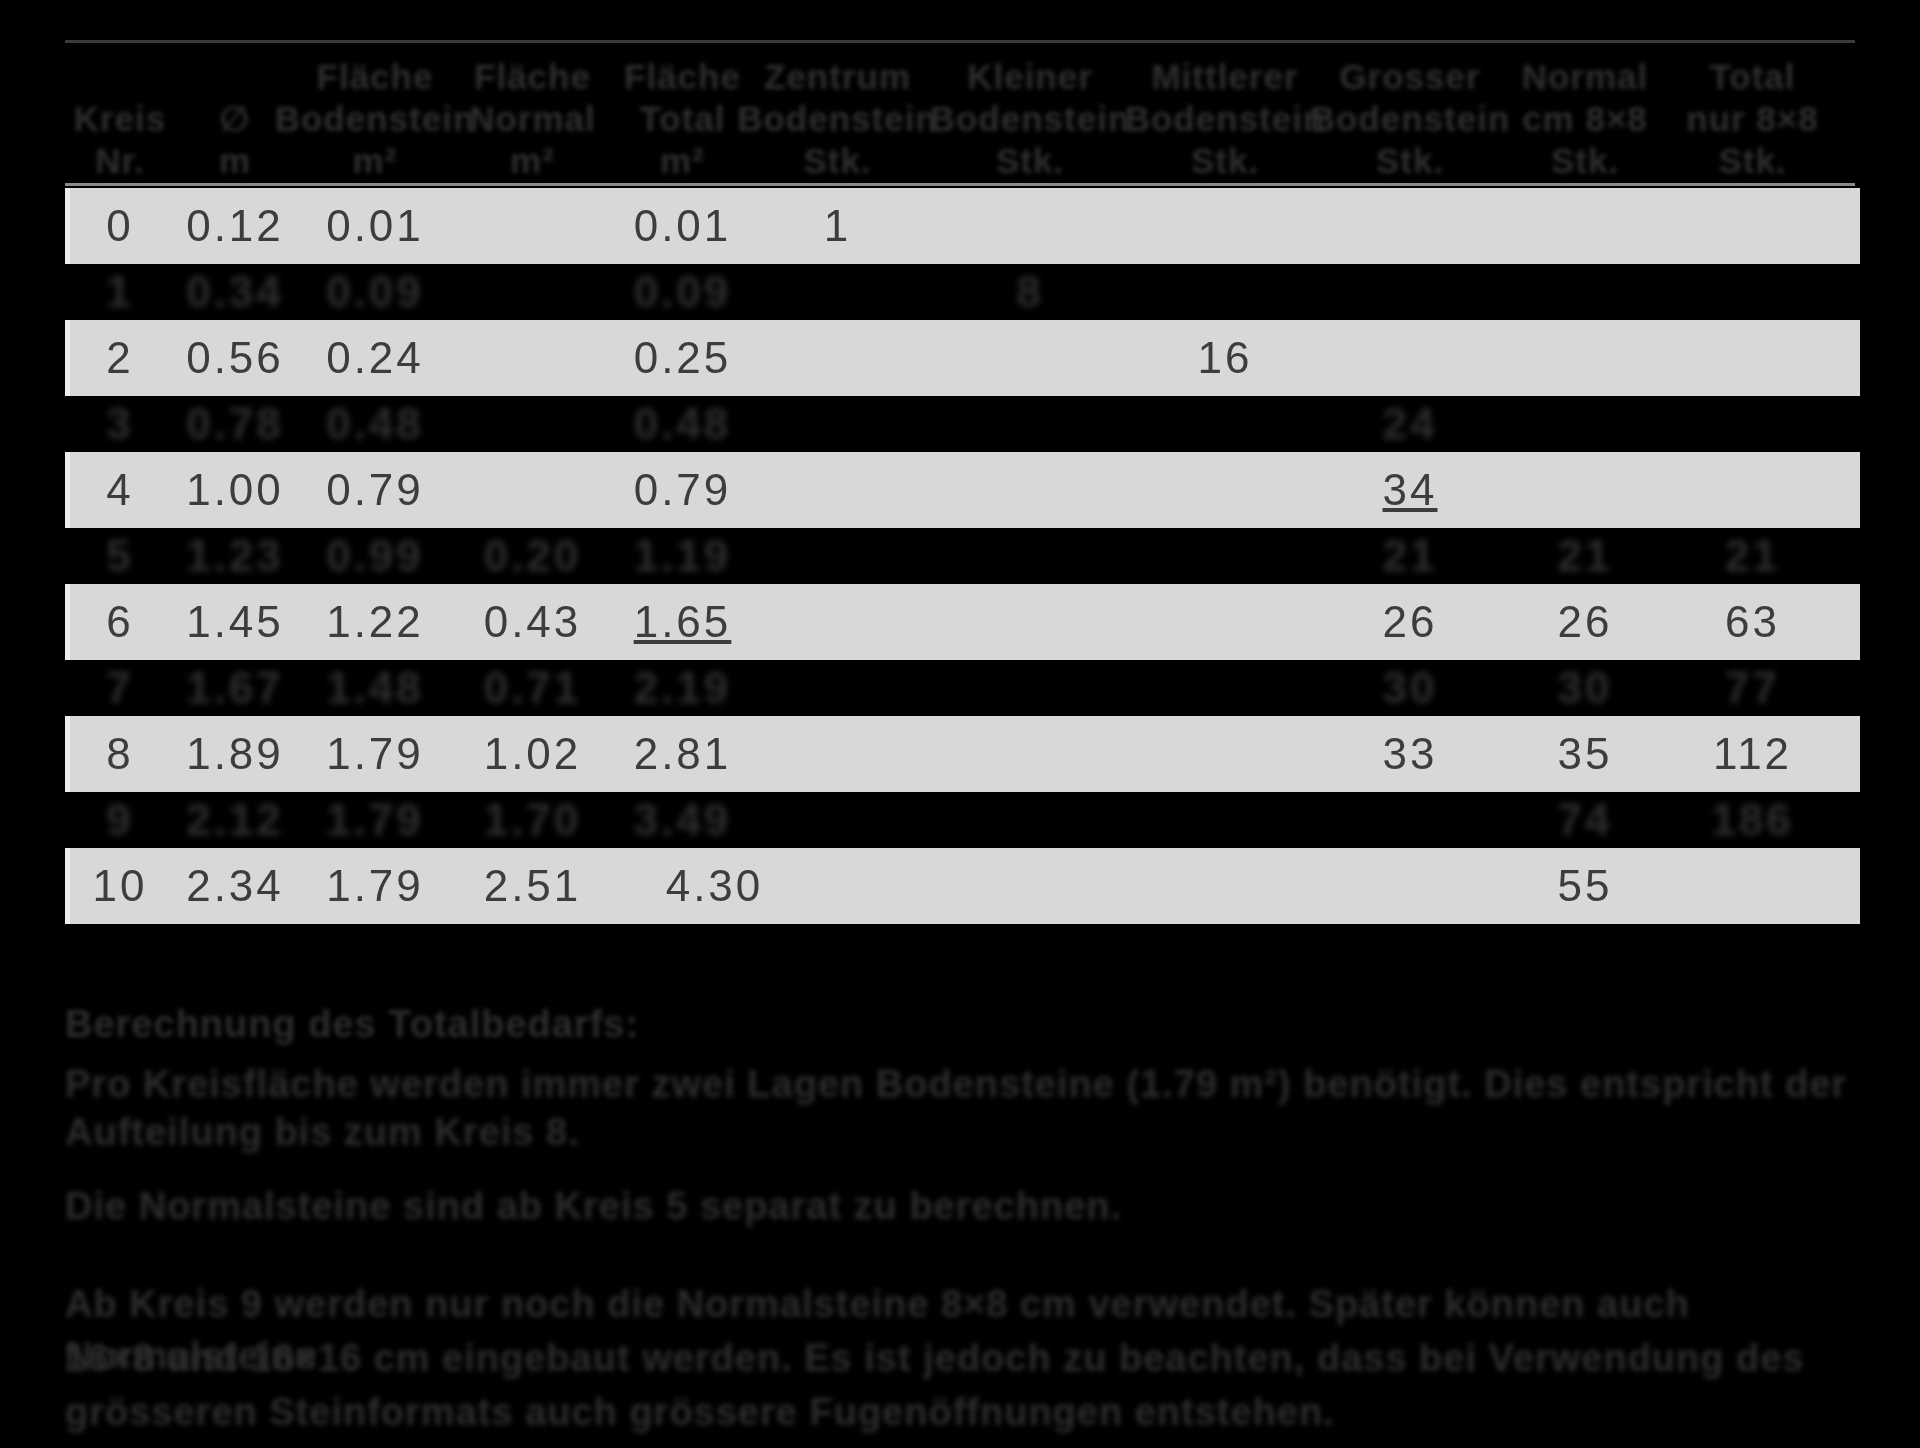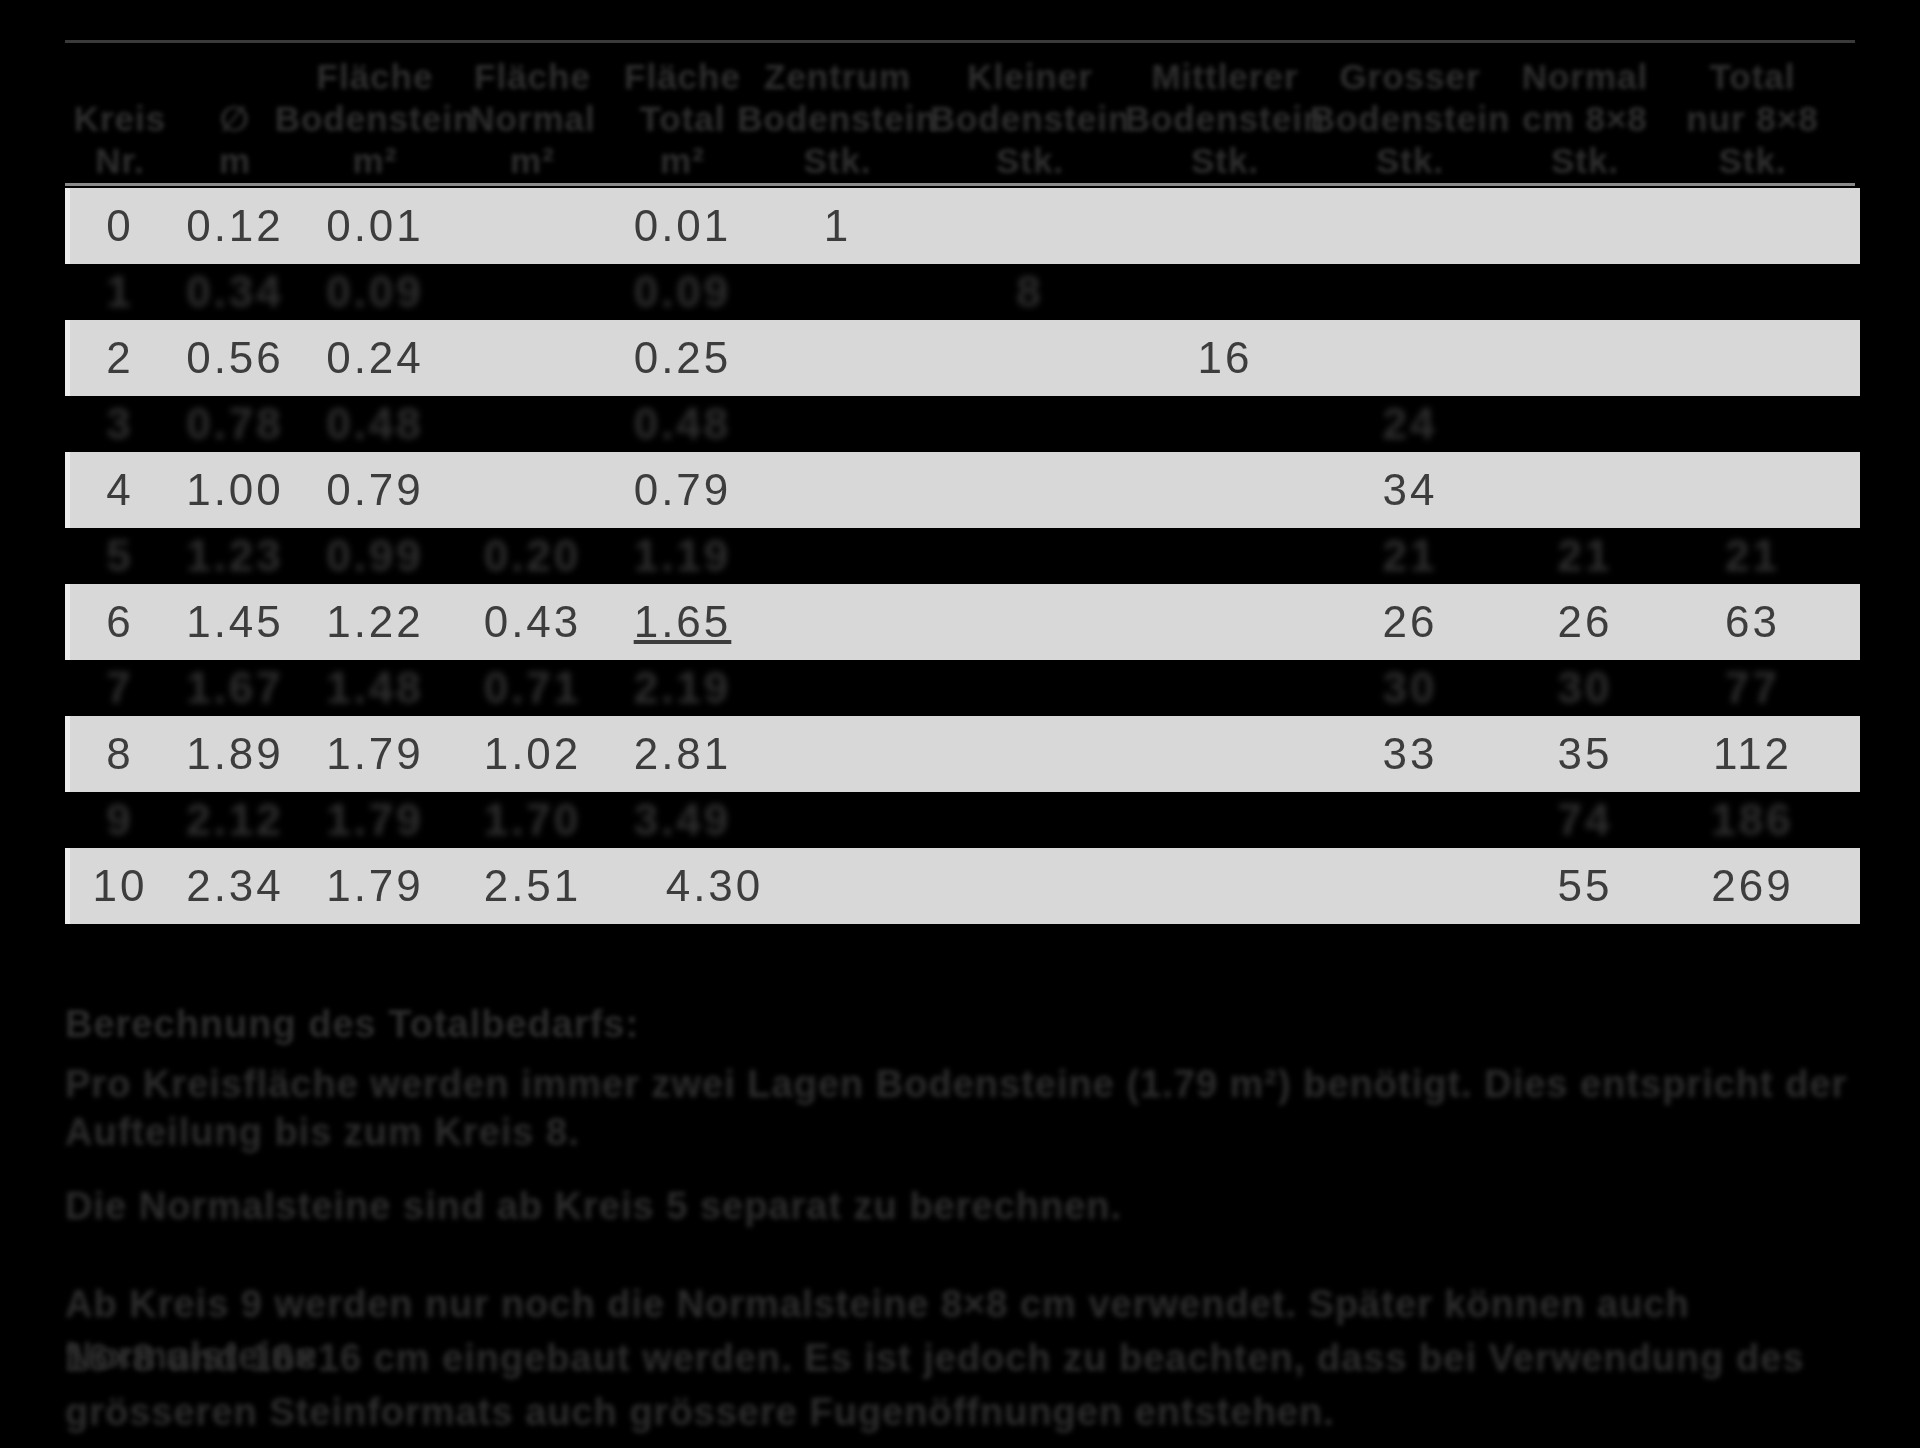--- a/index.html
+++ b/index.html
@@ -119,21 +119,21 @@
       <div class="cell" style="left: 110px; width: 120px;">0.78</div>
       <div class="cell" style="left: 230px; width: 160px;">0.48</div>
       <div class="cell" style="left: 545px; width: 145px;">0.48</div>
       <div class="cell" style="left: 1255px; width: 180px;">24</div>
     </div>
     <div class="row gray" style="top: 452px; height: 76px;">
       <div class="cell" style="left: -5px; width: 110px;">4</div>
       <div class="cell" style="left: 105px; width: 120px;">1.00</div>
       <div class="cell" style="left: 225px; width: 160px;">0.79</div>
       <div class="cell" style="left: 540px; width: 145px;">0.79</div>
-      <div class="cell" style="left: 1250px; width: 180px;">34</div>
+      <div class="cell" style="left: 1250px; width: 180px; text-decoration: underline;">34</div>
     </div>
     <div class="row dark" style="top: 528px; height: 56px;">
       <div class="cell" style="left: 0px; width: 110px;">5</div>
       <div class="cell" style="left: 110px; width: 120px;">1.23</div>
       <div class="cell" style="left: 230px; width: 160px;">0.99</div>
       <div class="cell" style="left: 390px; width: 155px;">0.20</div>
       <div class="cell" style="left: 545px; width: 145px;">1.19</div>
       <div class="cell" style="left: 1255px; width: 180px;">21</div>
       <div class="cell" style="left: 1435px; width: 170px;">21</div>
       <div class="cell" style="left: 1605px; width: 165px;">21</div>
@@ -177,21 +177,20 @@
       <div class="cell" style="left: 1435px; width: 170px;">74</div>
       <div class="cell" style="left: 1605px; width: 165px;">186</div>
     </div>
     <div class="row gray" style="top: 848px; height: 76px;">
       <div class="cell" style="left: -5px; width: 110px;">10</div>
       <div class="cell" style="left: 105px; width: 120px;">2.34</div>
       <div class="cell" style="left: 225px; width: 160px;">1.79</div>
       <div class="cell" style="left: 385px; width: 155px;">2.51</div>
       <div class="cell" style="left: 572px; width: 145px;">4.30</div>
       <div class="cell" style="left: 1430px; width: 170px;">55</div>
-      <div class="cell" style="left: 1600px; width: 165px;">269</div>
     </div>
   </div>
 
 <div class="note head" style="top:998px;">Berechnung des Totalbedarfs:</div>
 <div class="note" style="top:1058px;">Pro Kreisfläche werden immer zwei Lagen Bodensteine (1.79 m²) benötigt. Dies entspricht der</div>
 <div class="note" style="top:1106px;">Aufteilung bis zum Kreis 8.</div>
 <div class="note" style="top:1180px;">Die Normalsteine sind ab Kreis 5 separat zu berechnen.</div>
 <div class="note" style="top:1278px;">Ab Kreis 9 werden nur noch die Normalsteine 8×8 cm verwendet. Später können auch Normalsteine</div>
 <div class="note" style="top:1332px;">16×8 und 16×16 cm eingebaut werden. Es ist jedoch zu beachten, dass bei Verwendung des</div>
 <div class="note" style="top:1386px;">grösseren Steinformats auch grössere Fugenöffnungen entstehen.</div>

